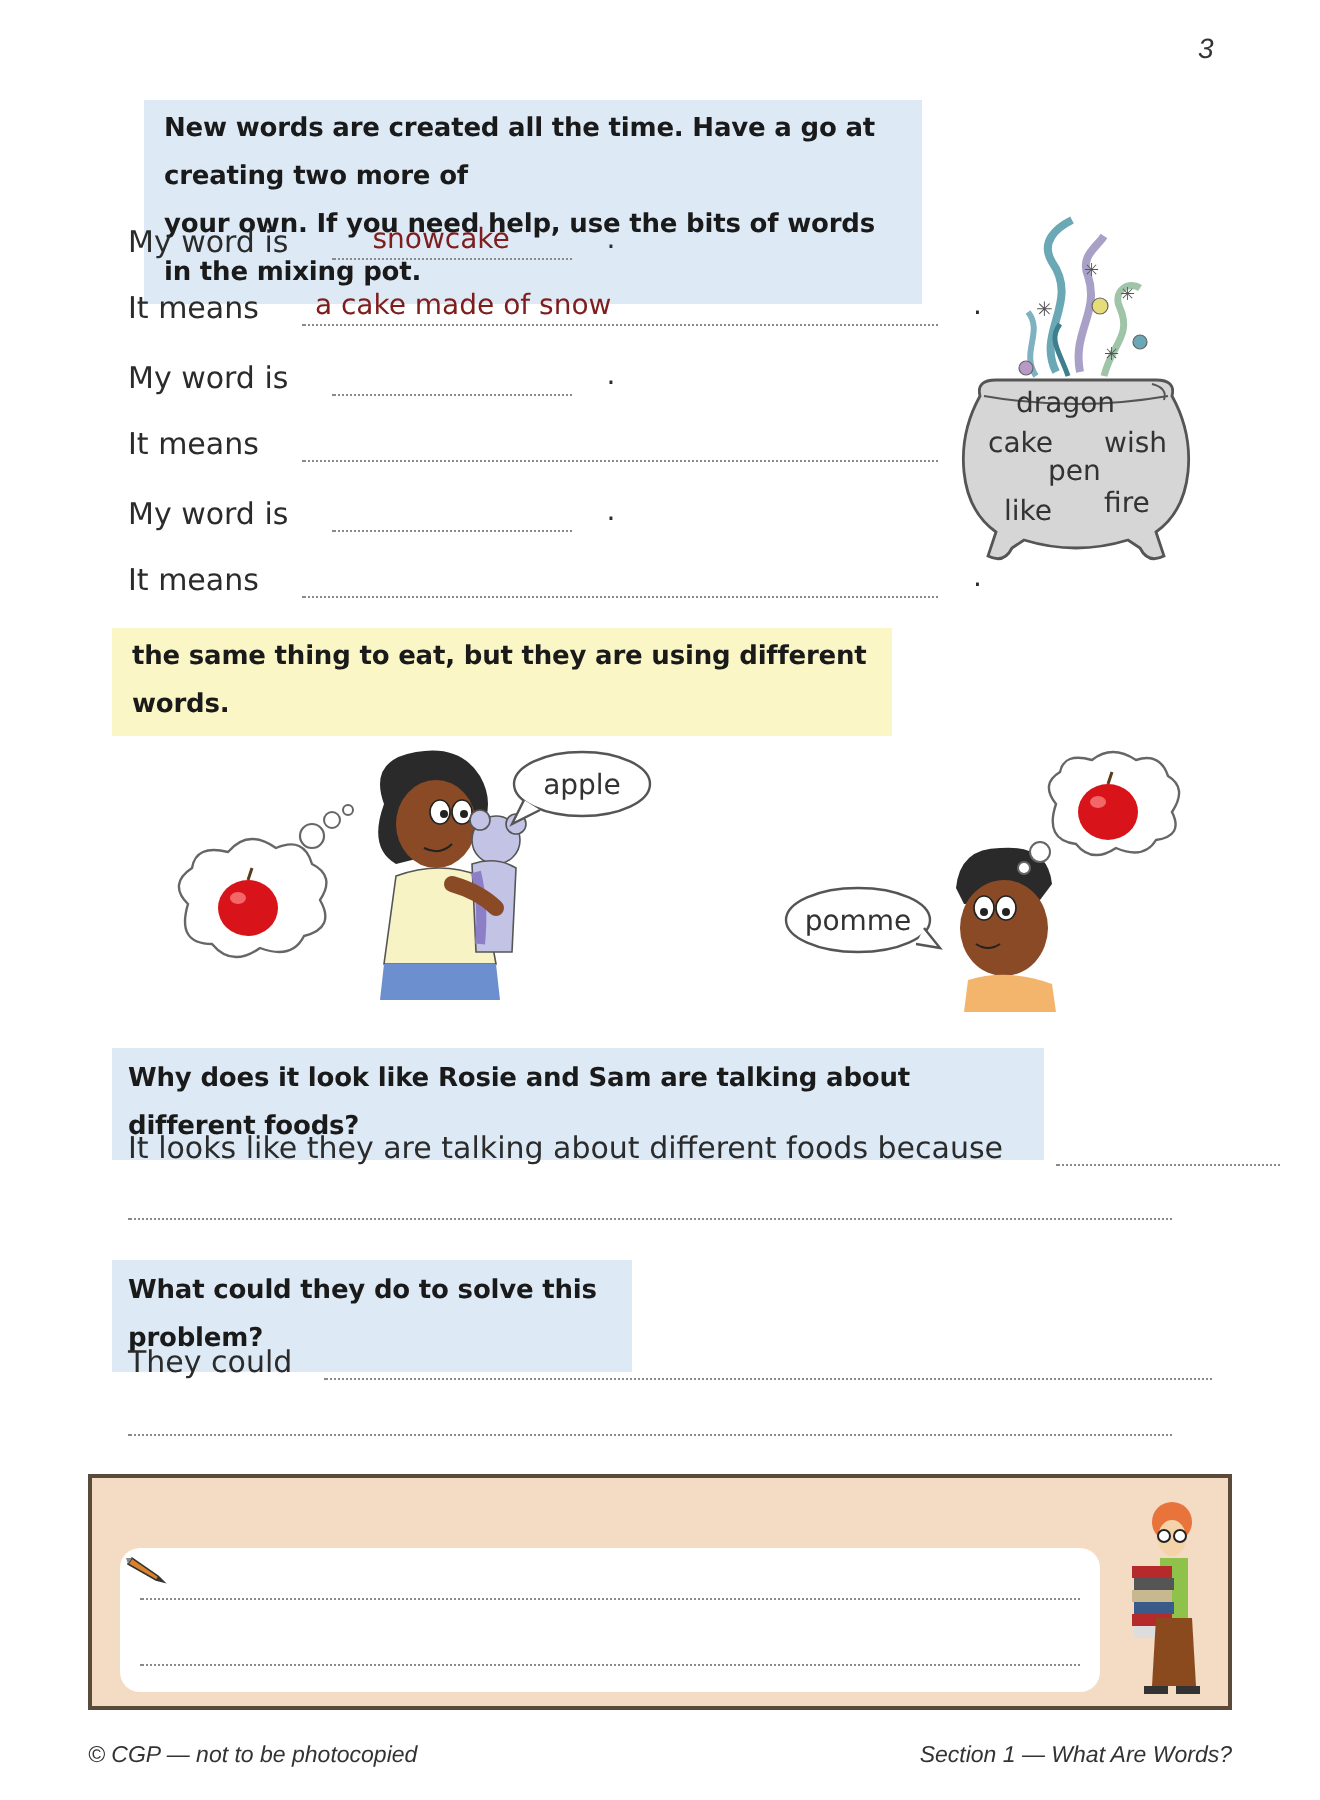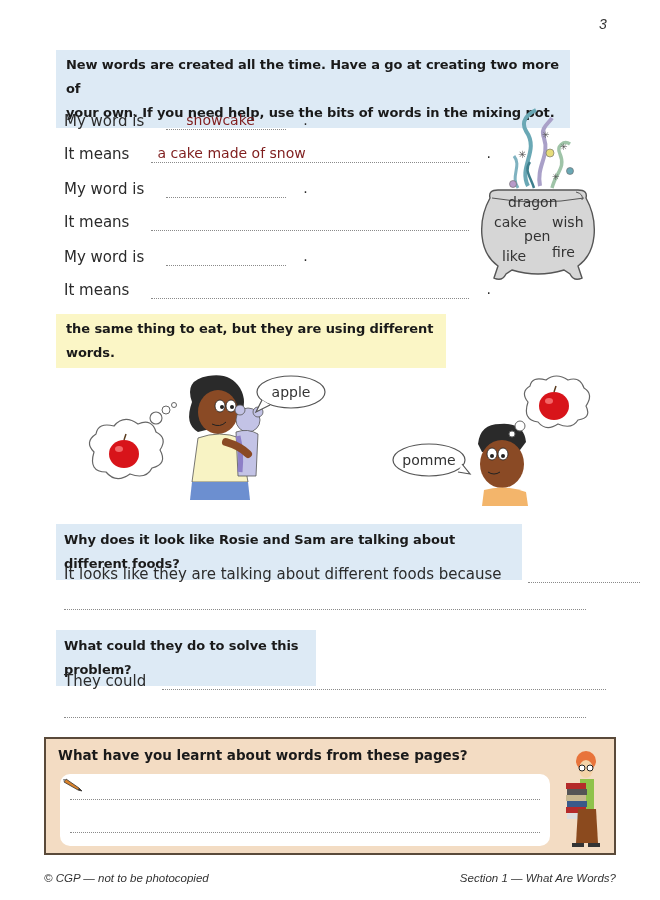--- a/index.html
+++ b/index.html
@@ -30,21 +30,21 @@
   .reflect-inner { position: absolute; left: 14px; top: 35px; width: 490px; height: 72px; background: #ffffff; border-radius: 10px; }
   .reflect-line { position: absolute; left: 10px; width: 470px; border-bottom: 1.5px dotted #8a8a8a; }
 
   .footer { position: absolute; top: 872px; font-family: "Liberation Sans", sans-serif; font-size: 11.5px; font-style: italic; color: #333; }
 </style>
 </head>
 <body>
 
 <div class="page-num">3</div>
 
-<div class="prompt blue" style="left:56px; top:50px; width:514px;">
+<div class="prompt blue" style="left:72px; top:50px; width:389px;">
   <div>New words are created all the time.  Have a go at creating two more of</div>
   <div>your own.  If you need help, use the bits of words in the mixing pot.</div>
 </div>
 
 <div class="line-row" style="left:64px; top:112px;">
   <span class="label">My word is</span>
   <span class="dots" style="width:120px;">
       <span class="fill" style="left:20px;">snowcake</span>
     </span>
     <span class="period">.</span>
@@ -195,21 +195,20 @@
 <div class="prompt blue" style="left:56px; top:630px; width:260px; padding:4px 8px;">What could they do to solve this problem?</div>
 <div class="line-row" style="left:64px; top:672px;">
   <span class="label" style="margin-right:0;">They could</span>
   <span class="dots" style="width:444px;"></span>
 </div>
 <div class="line-row" style="left:64px; top:700px;">
   <span class="dots" style="width:522px;"></span>
 </div>
 
 <div class="reflect-box">
-  <div class="reflect-title">What have you learnt about words from these pages?</div>
   <div class="reflect-inner">
     <svg width="24" height="16" viewBox="0 0 24 16" style="position:absolute; left:2px; top:4px;">
       <path d="M2 4 L16 12 L20 13 L17 10 L4 1 Z" fill="#d9822b" stroke="#333" stroke-width="0.8"></path>
       <path d="M2 4 L4 1 L1 1 Z" fill="#888"></path>
       <path d="M17 10 L20 13 L16 12 Z" fill="#333"></path>
     </svg>
     <div class="reflect-line" style="top:25px;"></div>
     <div class="reflect-line" style="top:58px;"></div>
   </div>
   <svg width="50" height="108" viewBox="0 0 50 108" style="position:absolute; left:512px; top:4px;">

